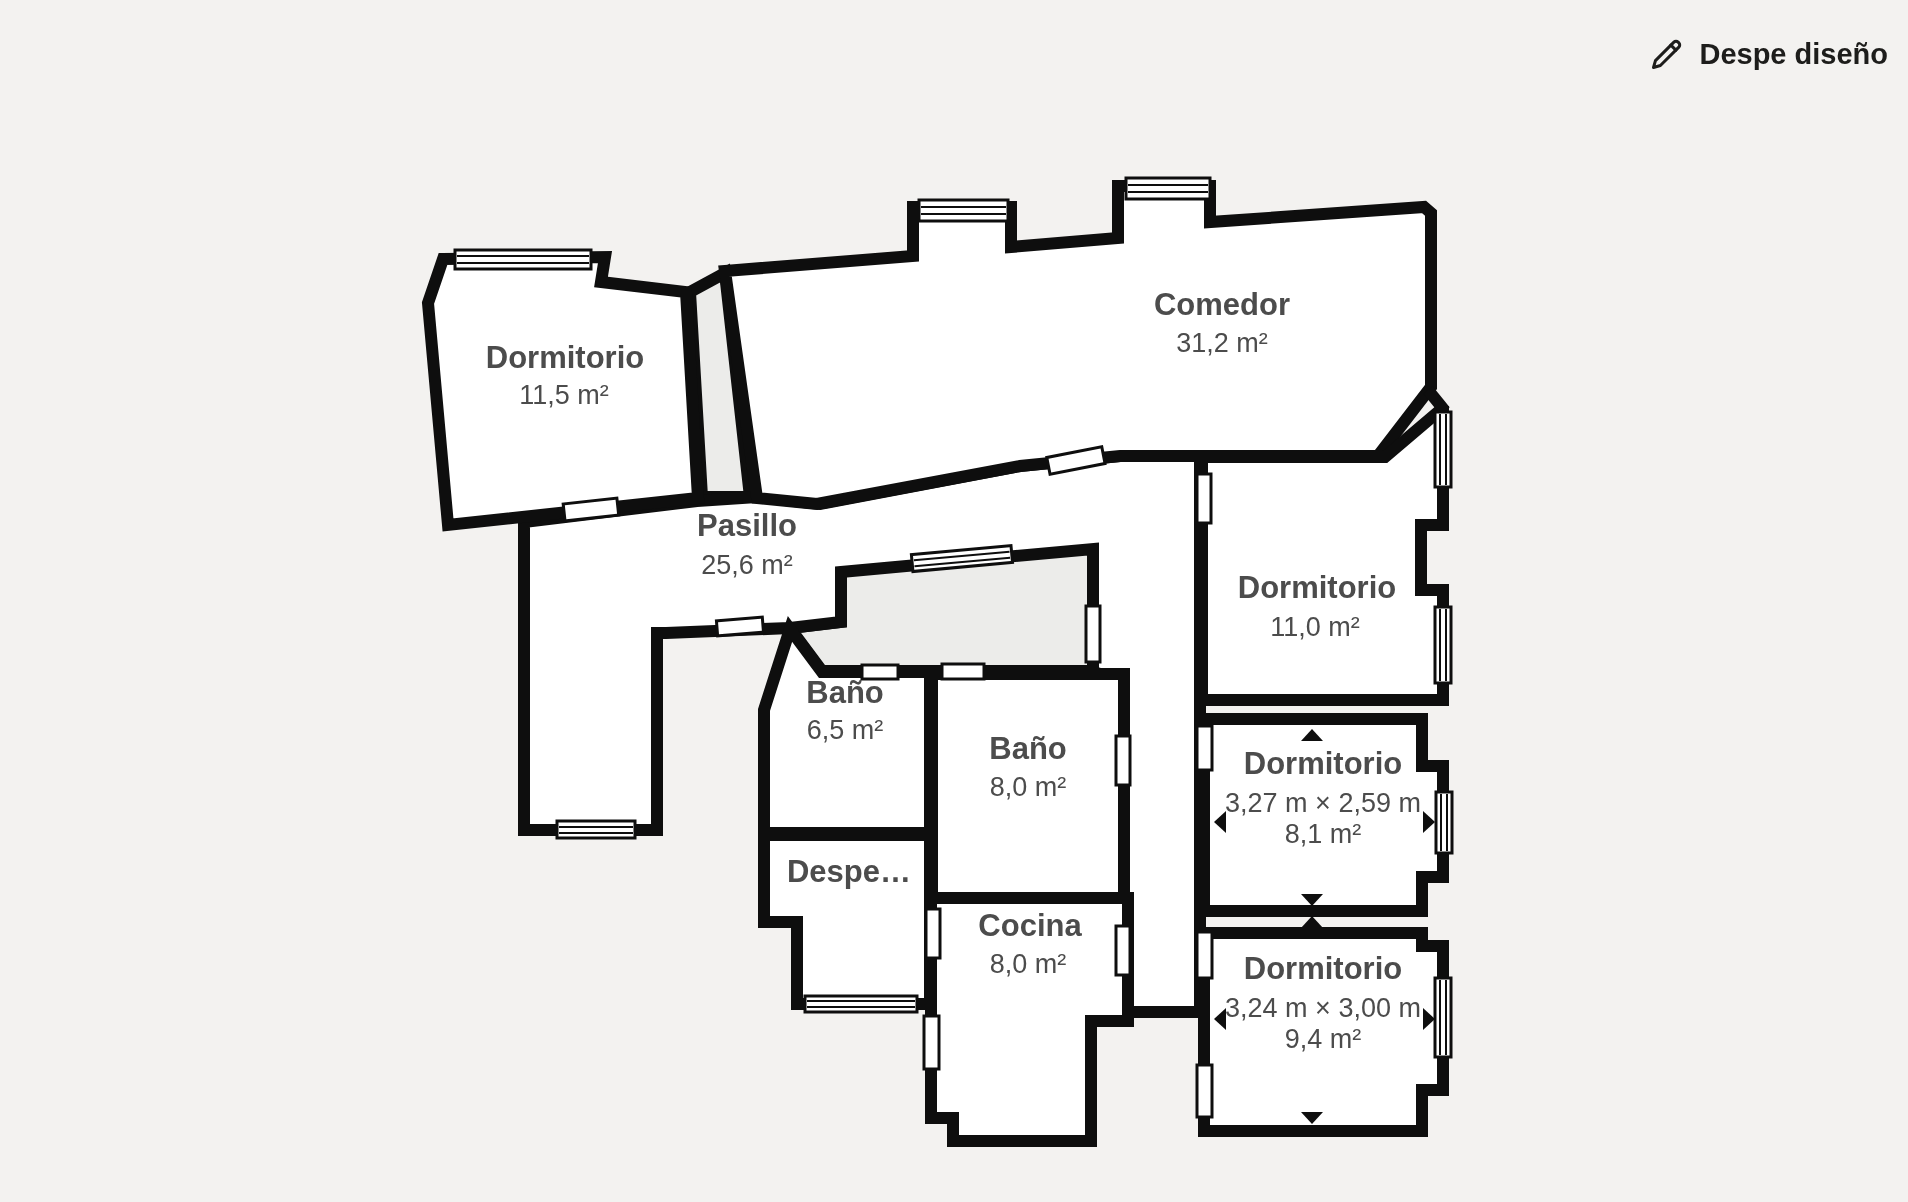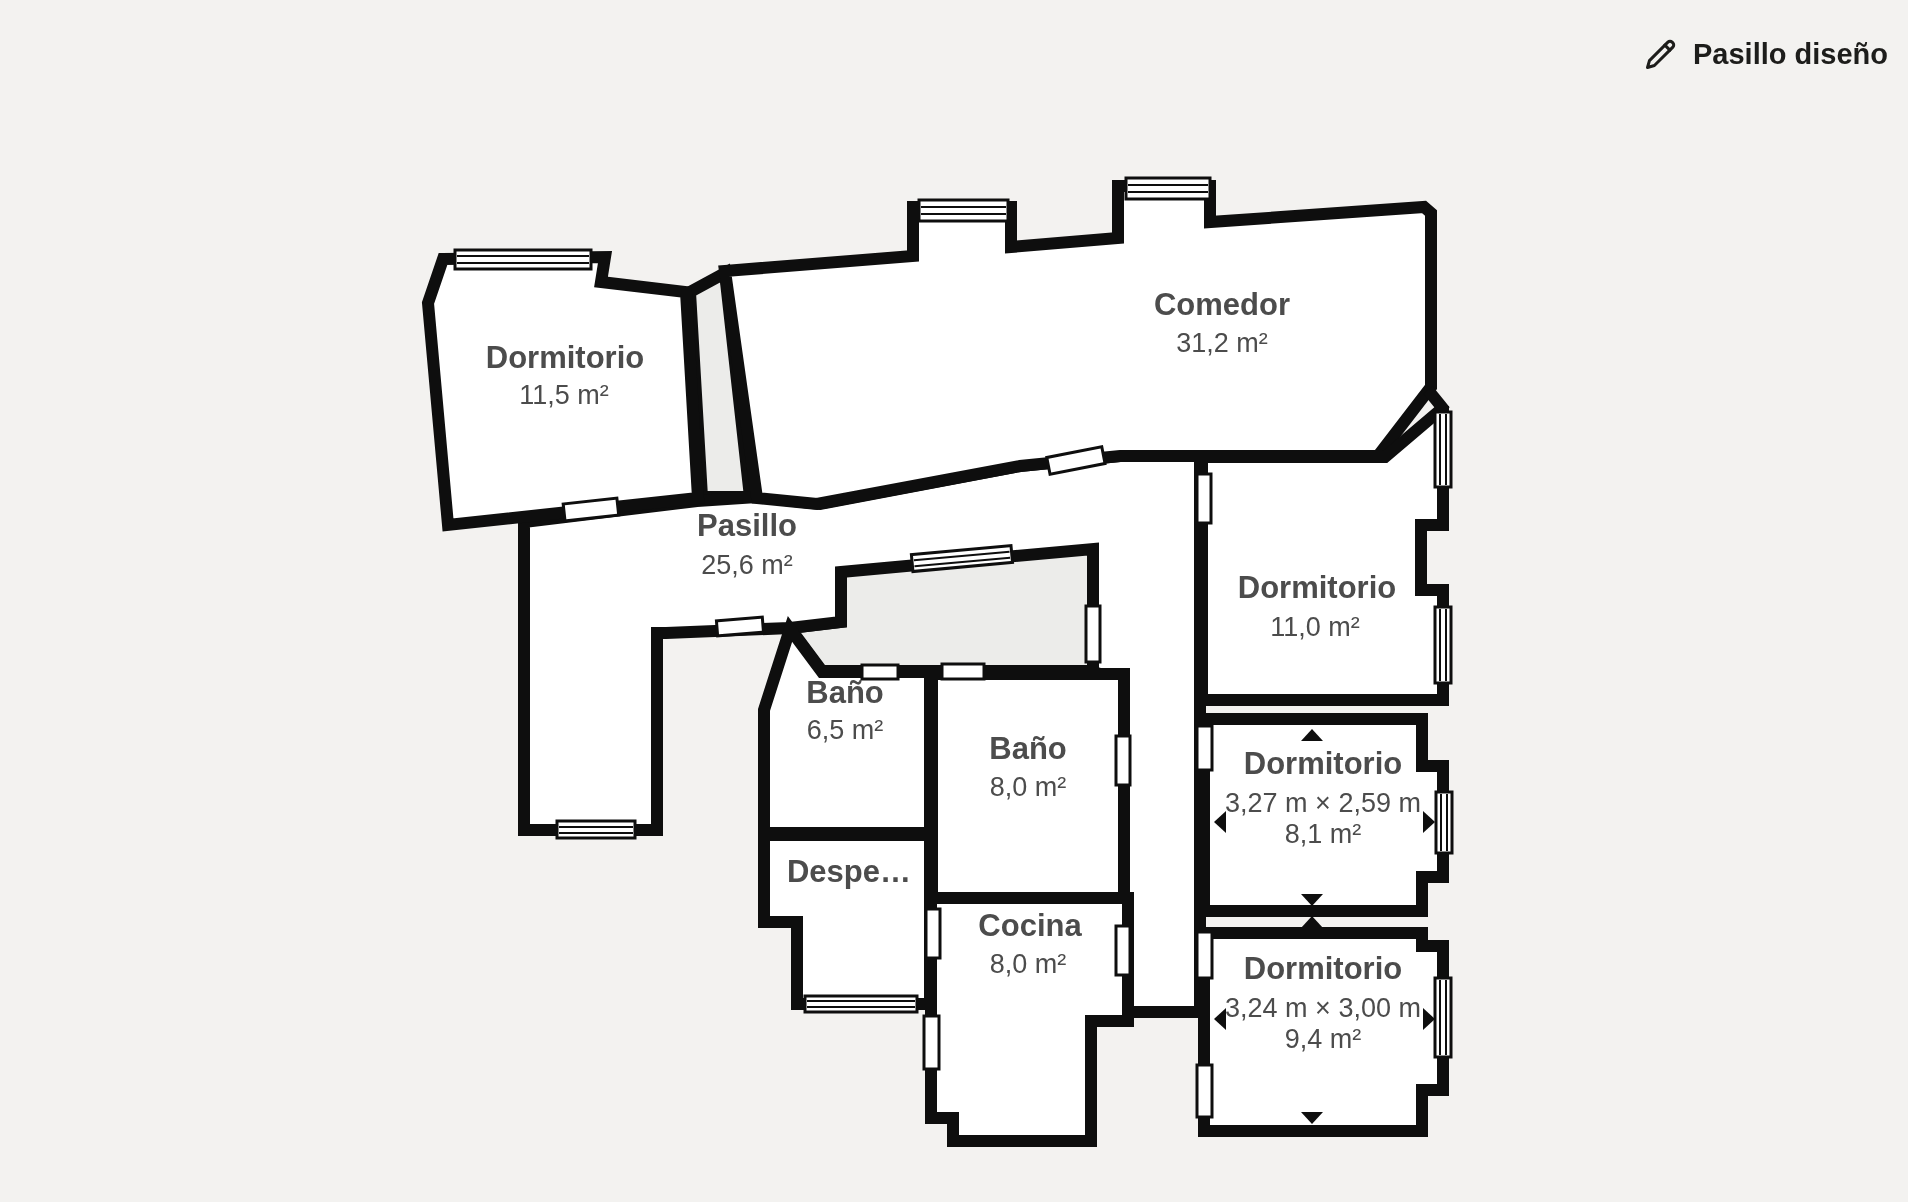--- a/index.html
+++ b/index.html
@@ -191,14 +191,14 @@
 </svg>
 </div>
 
 <button class="edit-btn">
   <span style="display:inline-flex;">
     <svg width="36" height="36" viewBox="0 0 24 24" fill="none" stroke-width="2" stroke-linecap="round" stroke-linejoin="round">
       <path d="M3 21l1.3-4.6L16.6 4.1a2 2 0 0 1 2.8 0l.5.5a2 2 0 0 1 0 2.8L7.6 19.7 3 21z"></path>
       <path d="M14.6 6.1l3.3 3.3"></path>
     </svg>
   </span>
-  <span>Pasillo diseño</span>
+  <span>Despe diseño</span>
 </button>
 
 </body></html>

